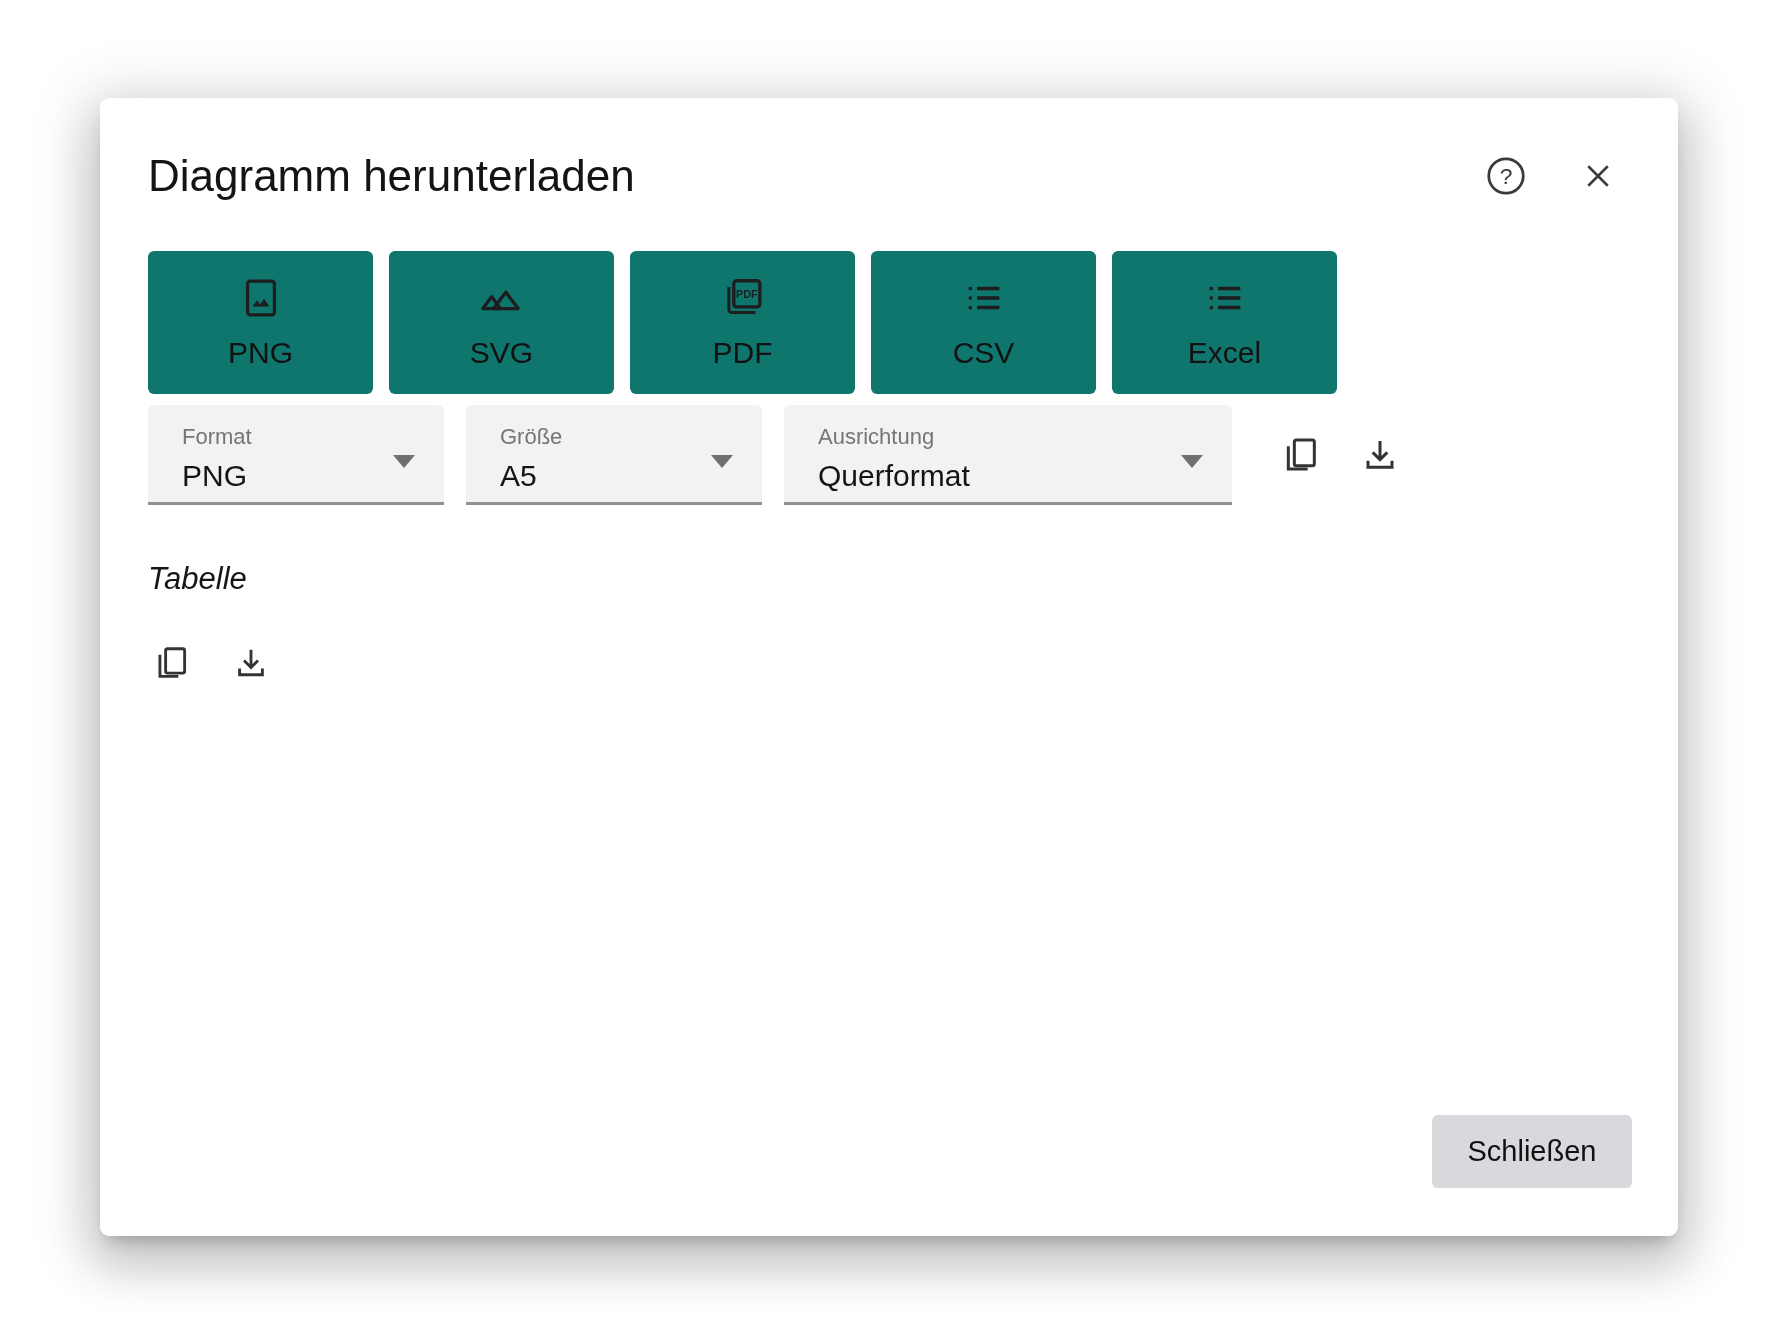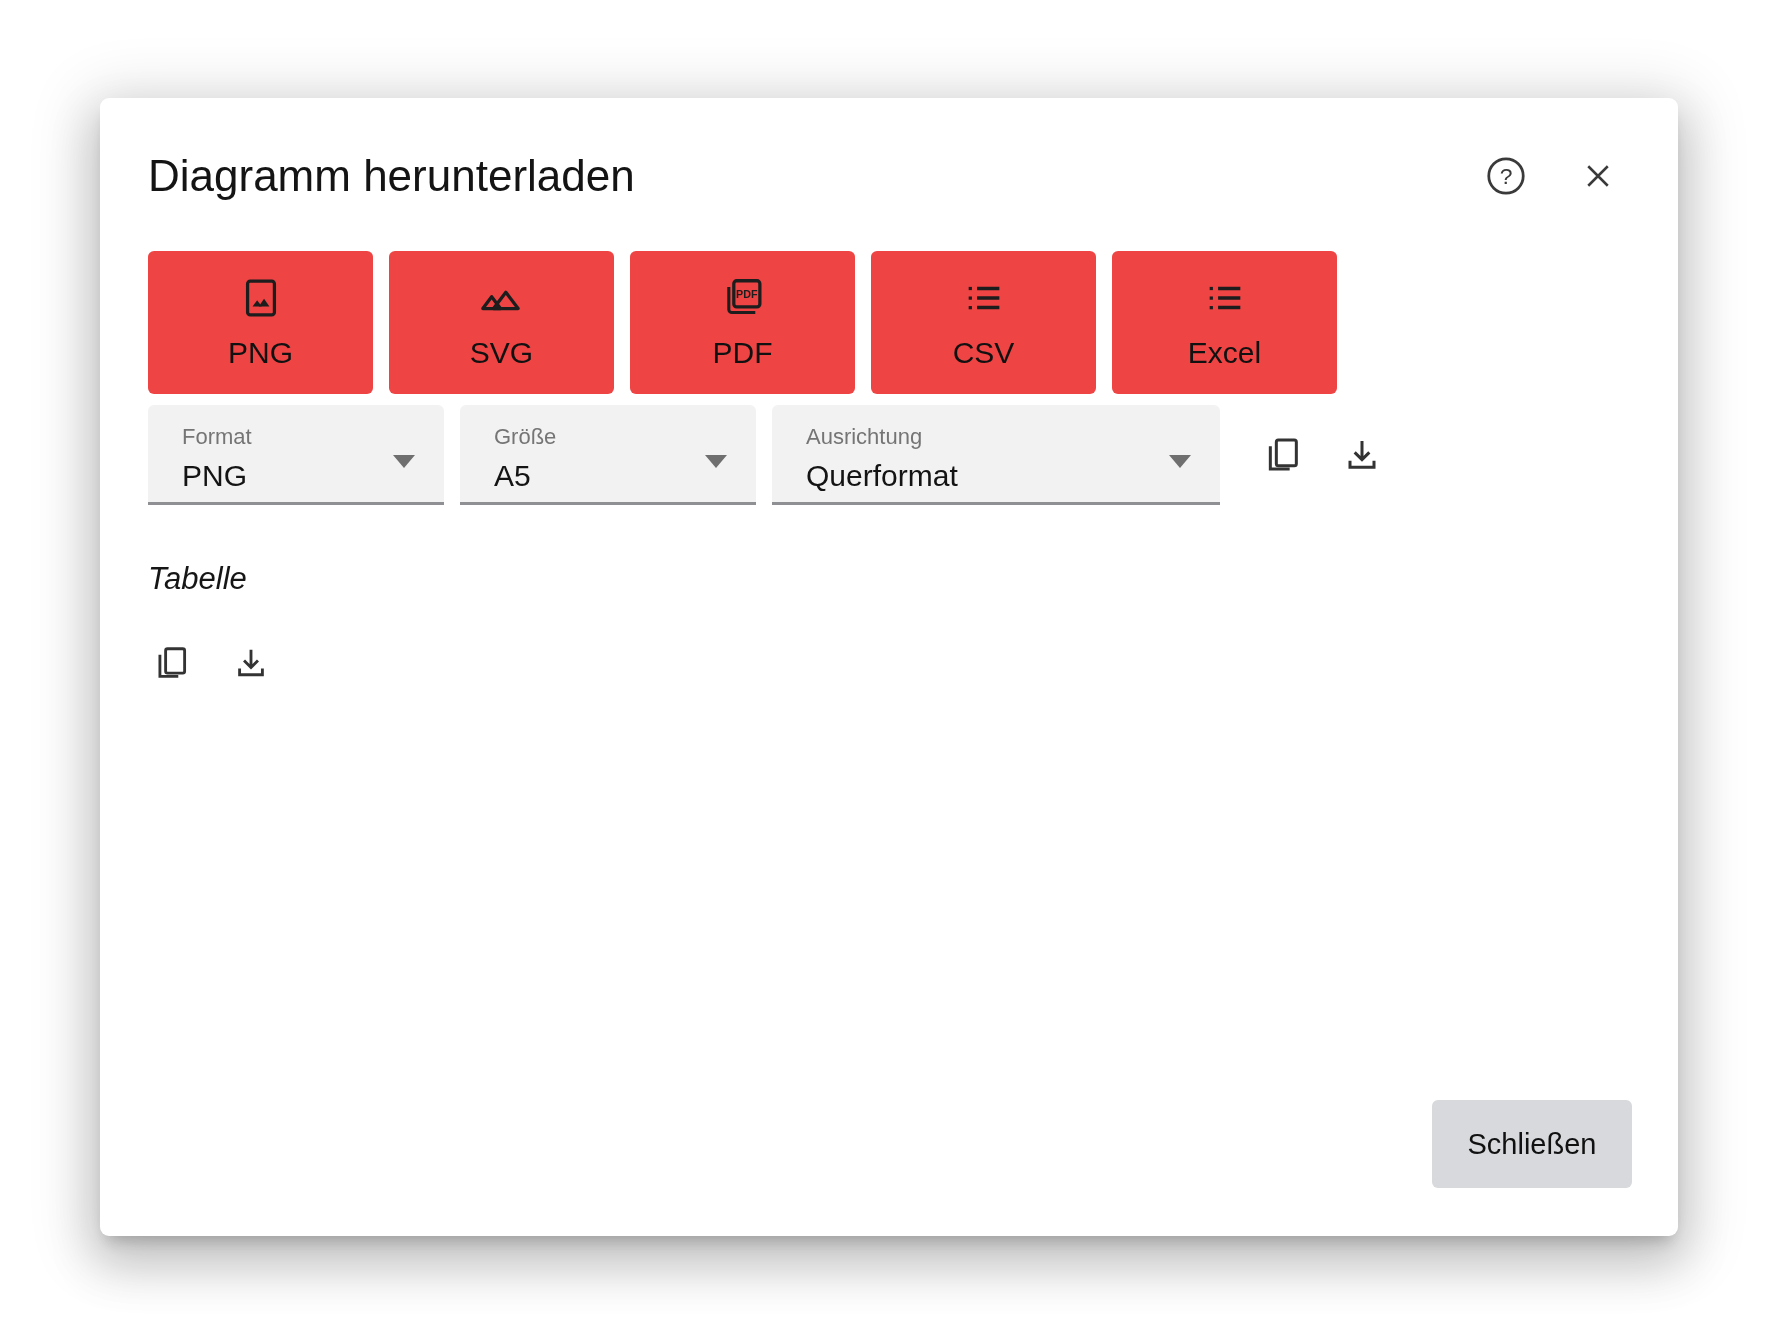--- a/index.html
+++ b/index.html
@@ -33,32 +33,32 @@
   .hdr-actions { display: flex; align-items: center; gap: 44px; padding-right: 12px; }
   .icon-btn {
     background: transparent; border: none; padding: 4px;
     display: flex; align-items: center; justify-content: center;
     cursor: pointer; color: #3a3a3a;
   }
   
   .fmt-row { display: flex; gap: 16px; margin-top: 49px; }
   .fmt-btn {
     width: 225px; height: 143px;
-    background: #ef4444; border: none; border-radius: 6px;
+    background: #0f766e; border: none; border-radius: 6px;
     display: flex; flex-direction: column; align-items: center; justify-content: center;
     gap: 15px; cursor: pointer; color: #141414;
   }
   .fmt-btn .fmt-label { font-size: 30px; color: #111; }
   .fmt-btn svg { color: #1d1d1d; }
   
   .section-heading { font-size: 40px; font-weight: 400; margin-top: 96px; color: #141414; }
   .section-desc { font-size: 28px; font-weight: 400; margin-top: 38px; color: #1a1a1a; }
   .group-heading { font-size: 31px; font-weight: 500; margin-top: 44px; color: #161616; }
   
-  .fields-row { display: flex; align-items: center; gap: 16px; margin-top: 11px; }
+  .fields-row { display: flex; align-items: center; gap: 22px; margin-top: 11px; }
   .field {
     position: relative; height: 100px;
     background: #f2f2f3;
     border-bottom: 3px solid #8e9093;
     border-radius: 6px 6px 0 0;
     padding: 21px 0 0 34px;
     cursor: pointer;
   }
   .field.w1 { width: 296px; }
   .field.w2 { width: 296px; }
@@ -75,21 +75,21 @@
   .inline-icons { display: flex; align-items: center; gap: 32px; margin-left: 22px; }
   .inline-icons .icon-btn, .row-icons .icon-btn { color: #333; }
   
   .tbl-row { display: flex; align-items: center; margin-top: 42px; height: 48px; }
   .tbl-row + .tbl-row { margin-top: 34px; }
   .tbl-label { width: 366px; font-size: 30px; color: #161616; }
   .row-icons { display: flex; align-items: center; gap: 34px; }
   
   .close-btn {
     position: absolute; right: 46px; bottom: 48px;
-    width: 200px; height: 88px;
+    width: 200px; height: 73px;
     background: #d7d9dc; border: none; border-radius: 6px;
     font-size: 29px; color: #111; font-family: inherit;
     cursor: pointer;
   }
 </style>
 </head>
 <body>
 
 <div class="dialog">
 

